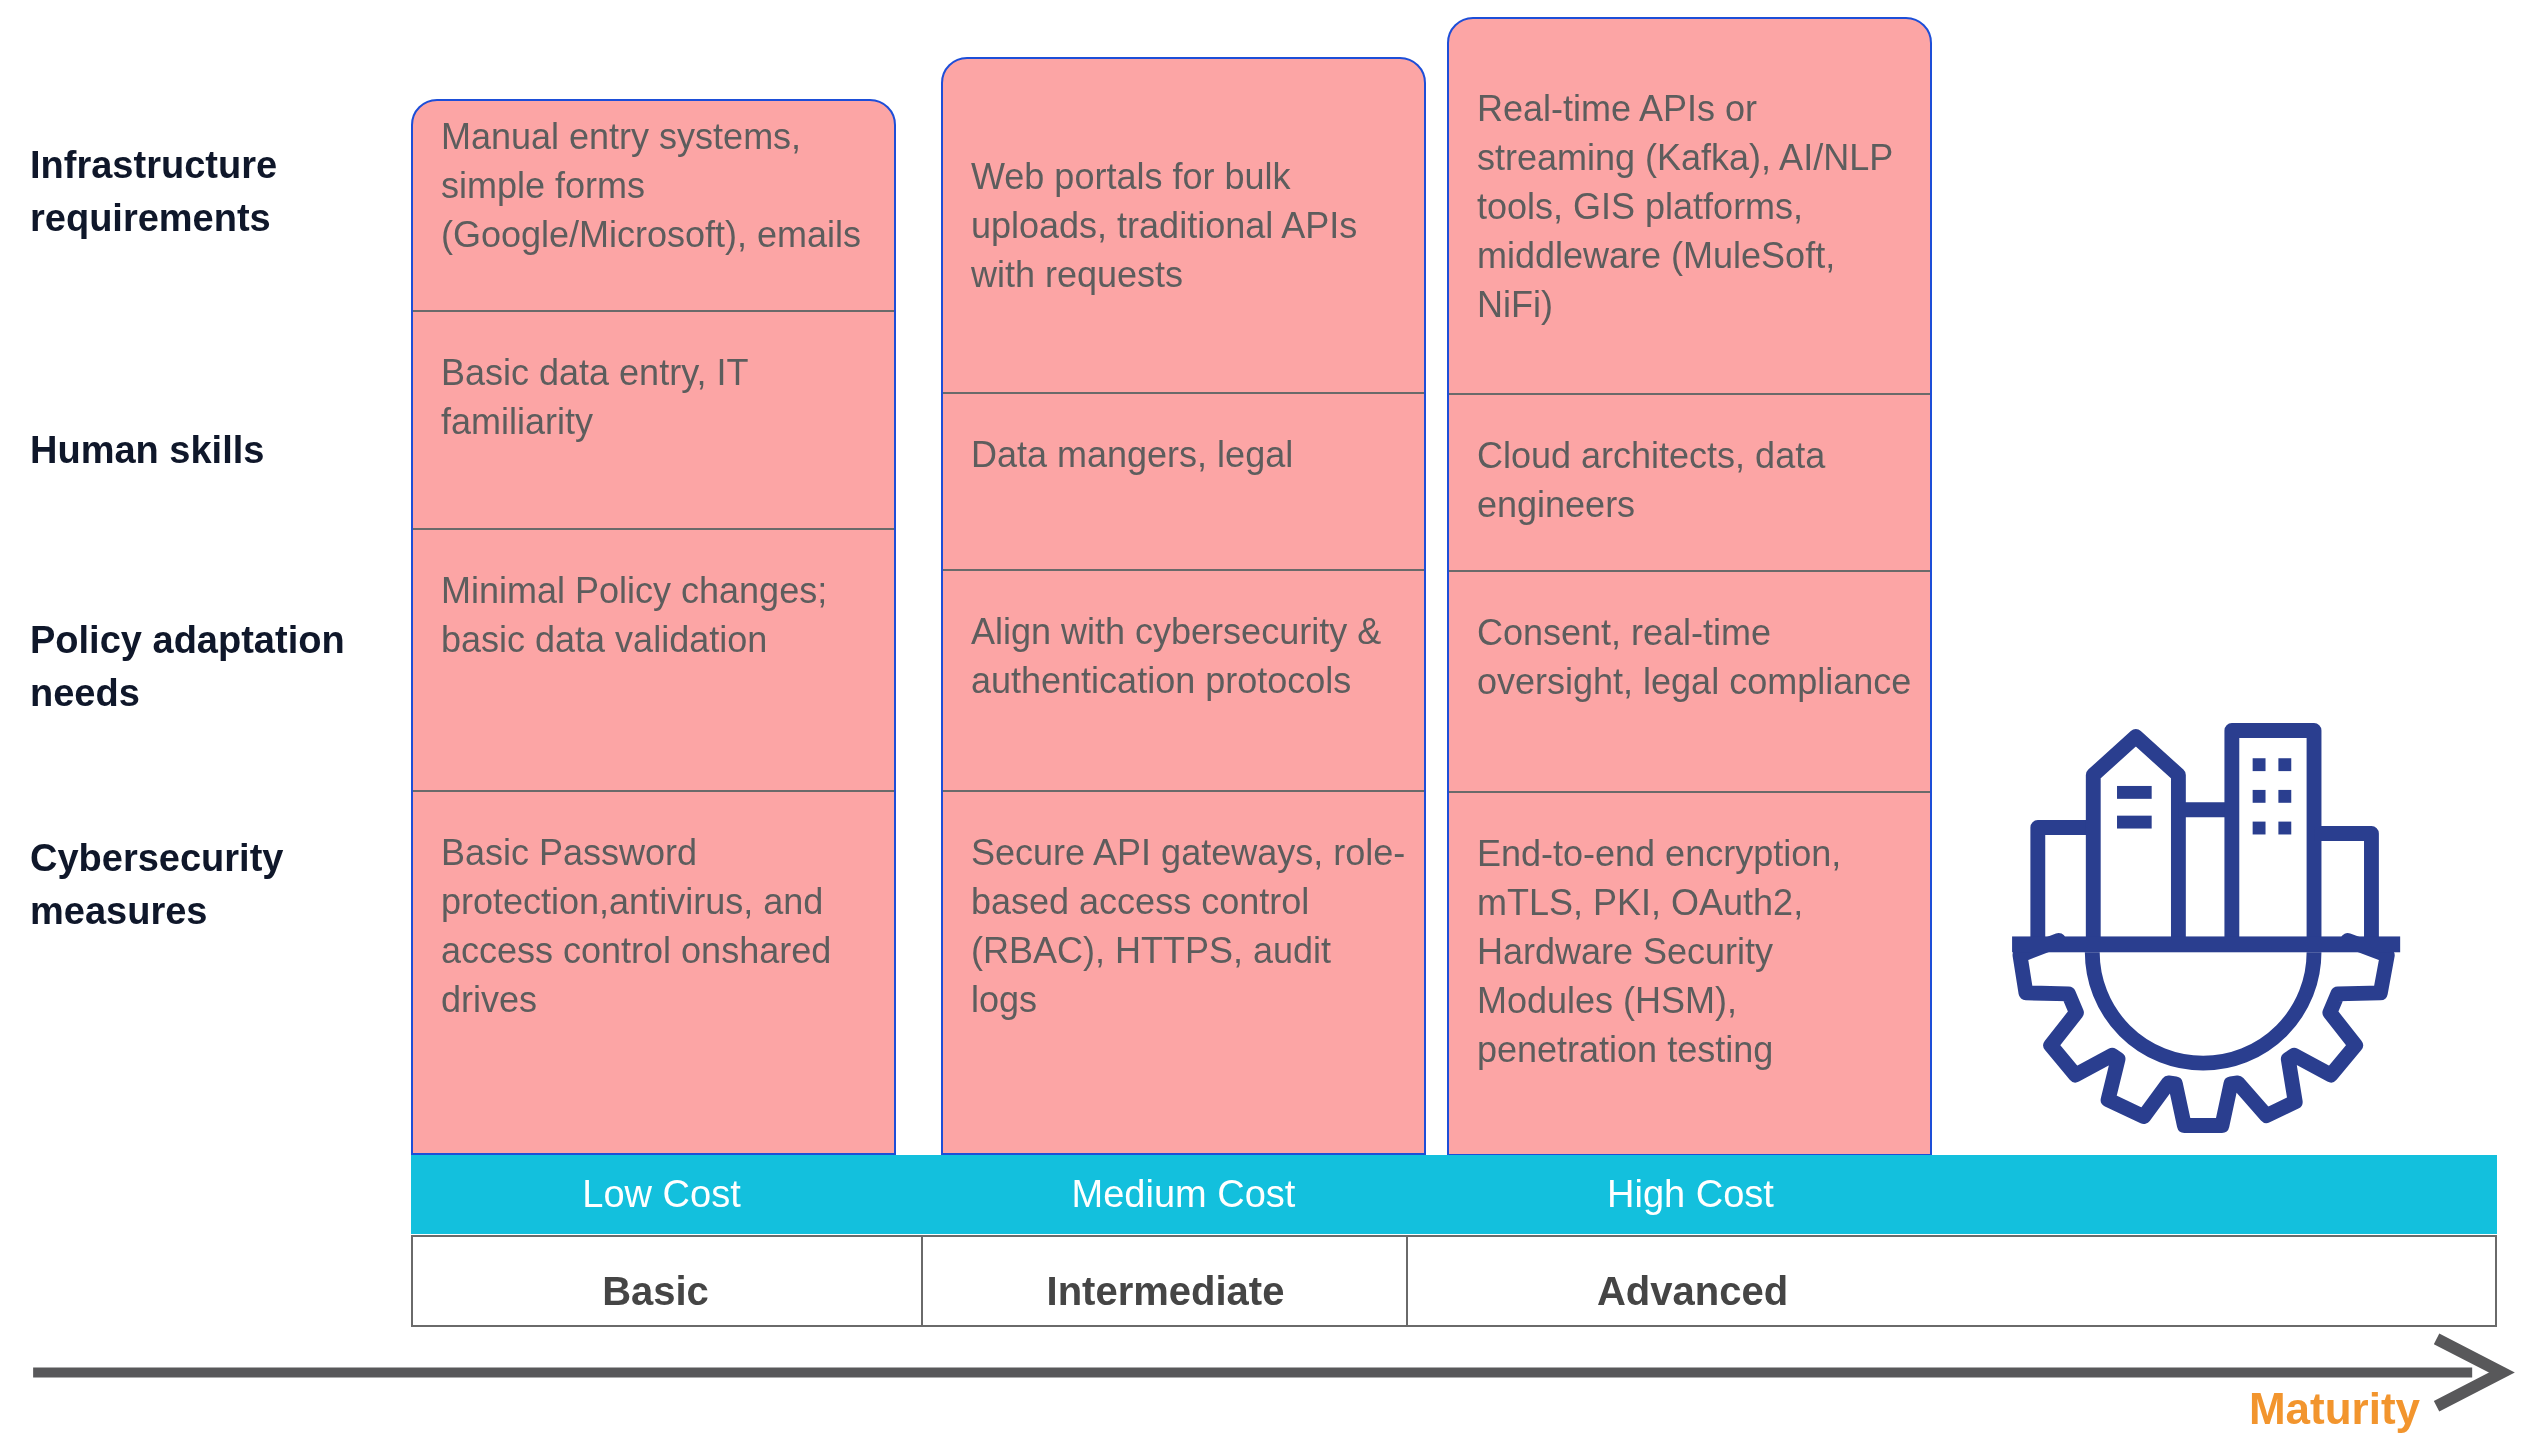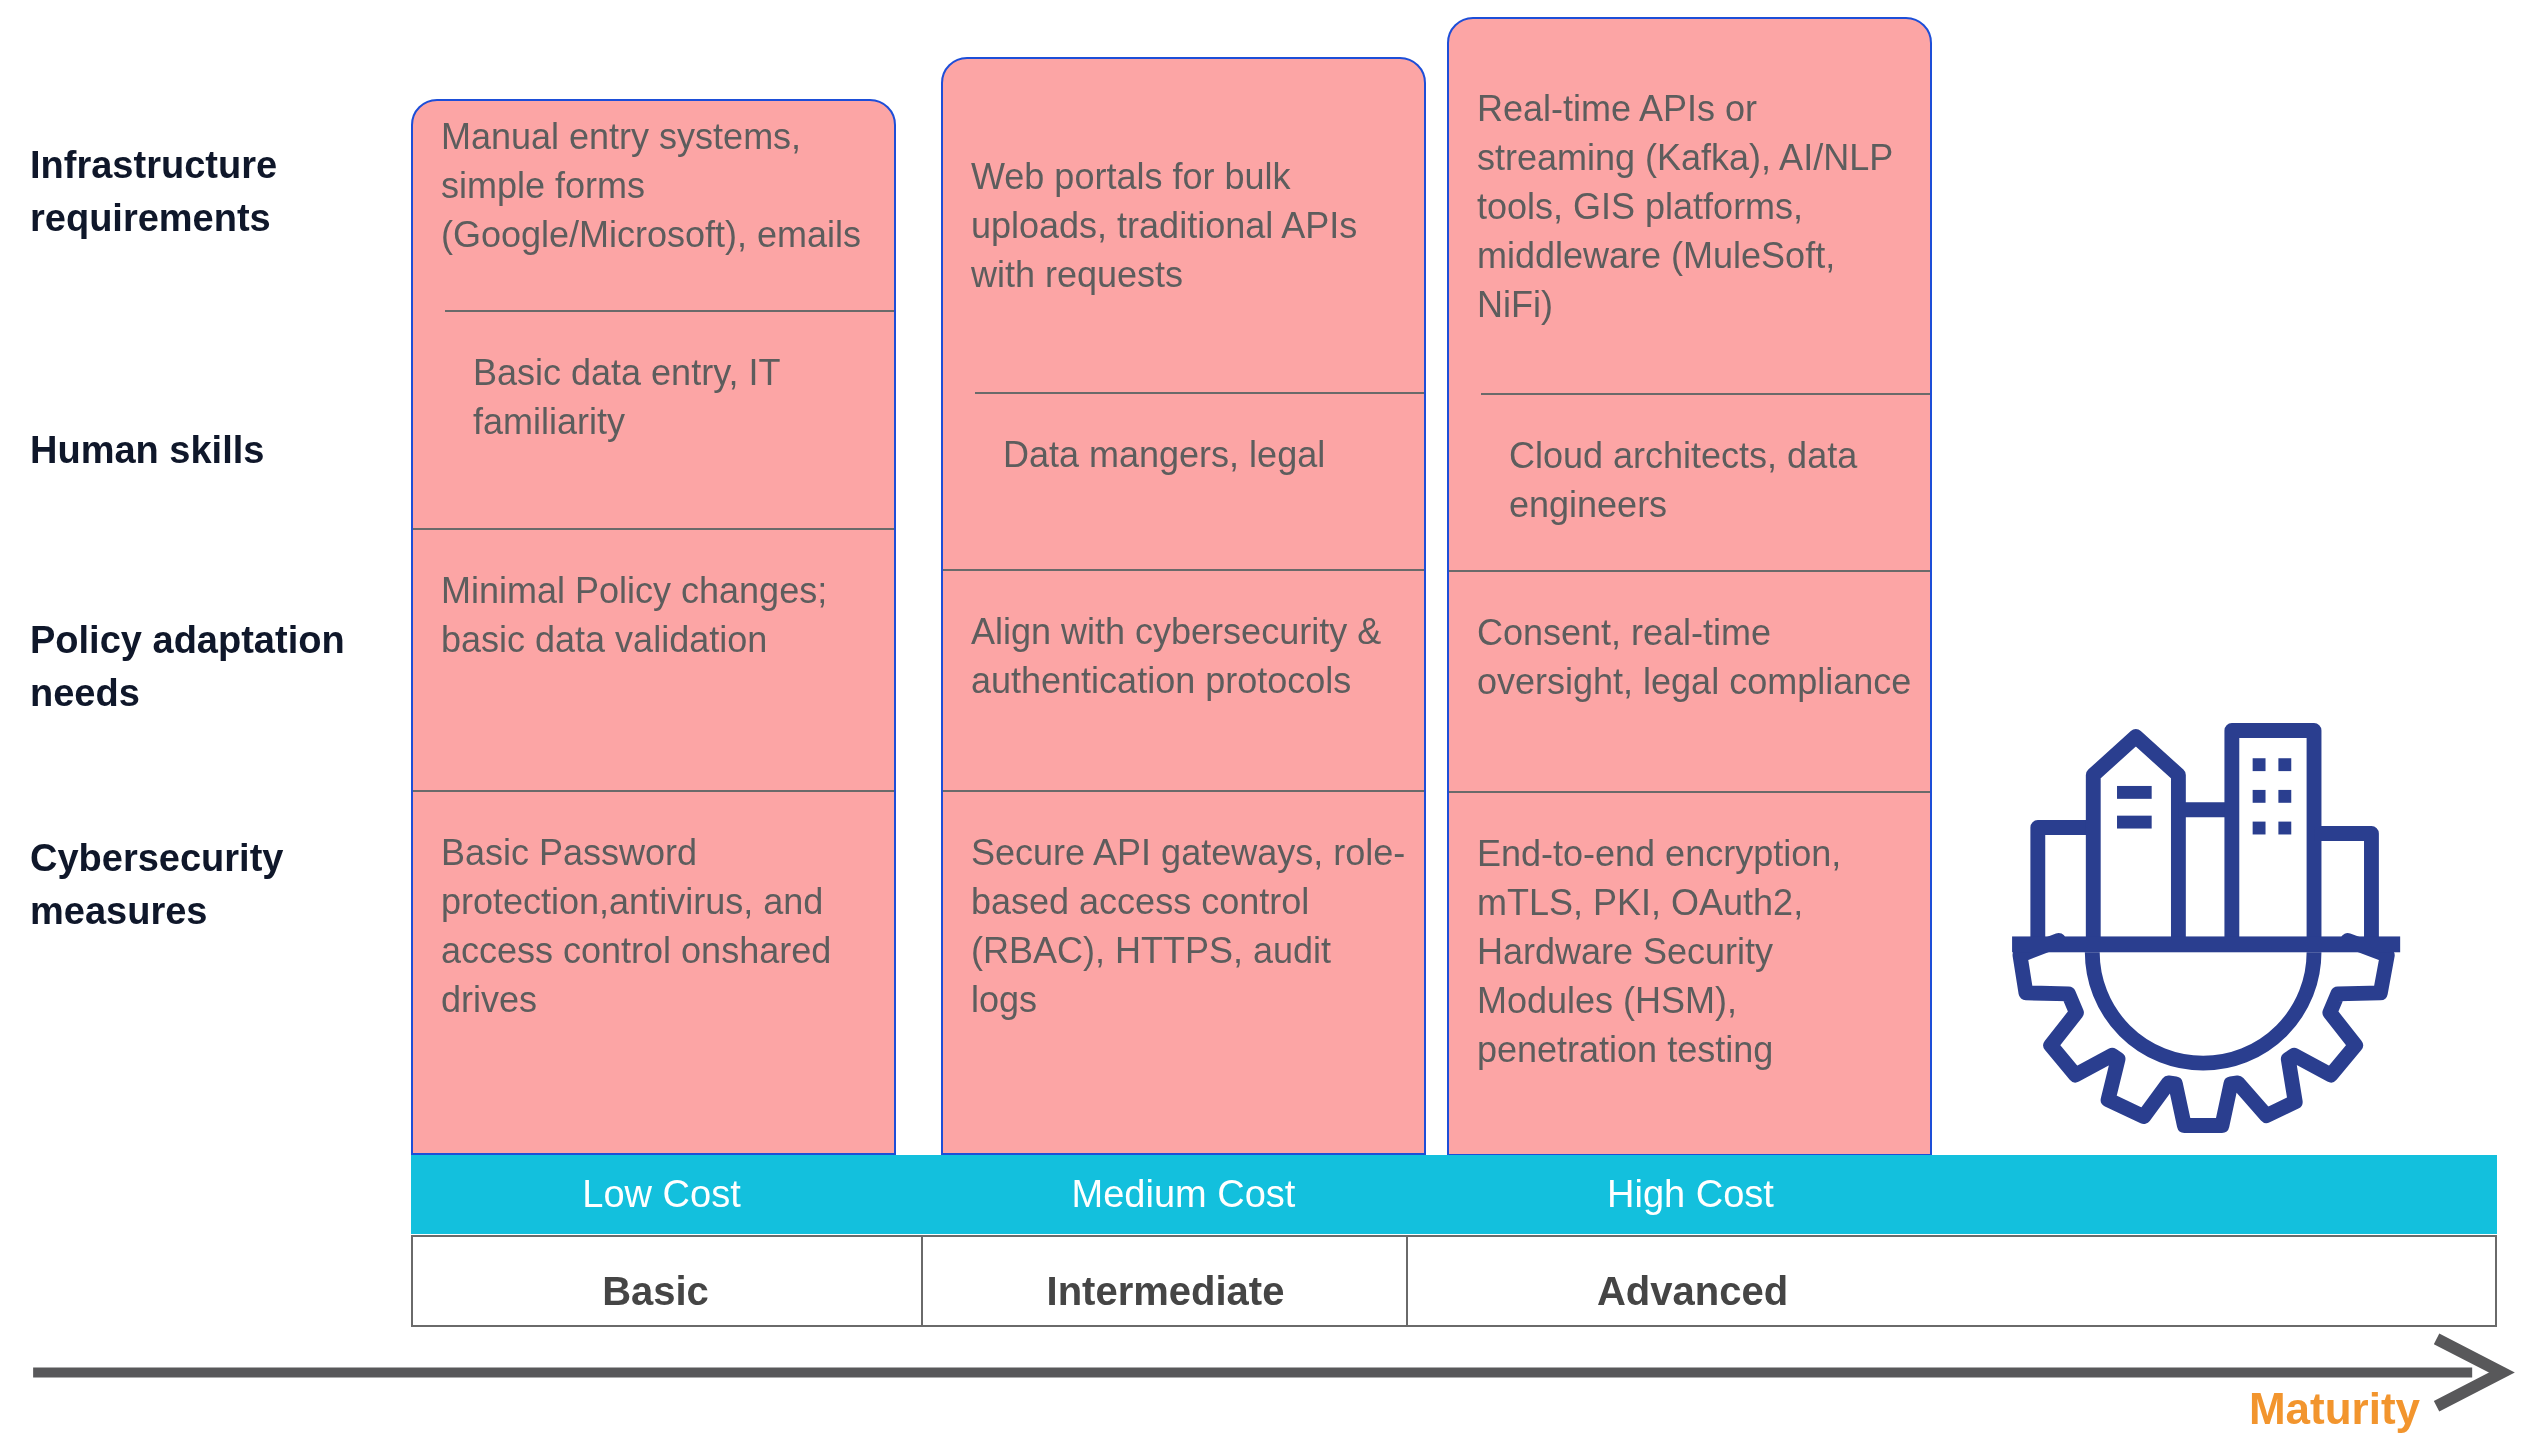--- a/index.html
+++ b/index.html
@@ -16,21 +16,21 @@
   .colbox{position:absolute;background:#fca5a5;border:2px solid #1d4ed8;
           border-radius:26px 26px 0 0;box-sizing:border-box;
           display:flex;flex-direction:column;}
   .c1{left:411px;top:99px;width:485px;height:1056px;gap:41px;}
   .c2{left:941px;top:57px;width:485px;height:1098px;}
   .c3{left:1447px;top:17px;width:485px;height:1139px;}
   .cell{box-sizing:border-box;padding:36px 18px 0 28px;
         font-size:36px;line-height:49px;color:#5d5d5d;
         border-top:2px solid #6a6a6a;}
   .cell.r1{border-top:none;flex:1;display:flex;align-items:center;padding-top:0;}
-  .cell.r2{height:177px;margin-left:32px;}
+  .cell.r2{height:177px;}
   .cell.r3{height:221px;}
   .cell.r4{height:363px;}
 
   
   .costbar{position:absolute;left:411px;top:1155px;width:2086px;height:79px;
            background:#13c0dd;}
   .costlab{position:absolute;top:0;height:79px;width:485px;
            display:flex;align-items:center;justify-content:center;
            color:#ffffff;font-size:38px;}
   .cl0{left:8px;} .cl1{left:530px;} .cl2{left:1037px;}

